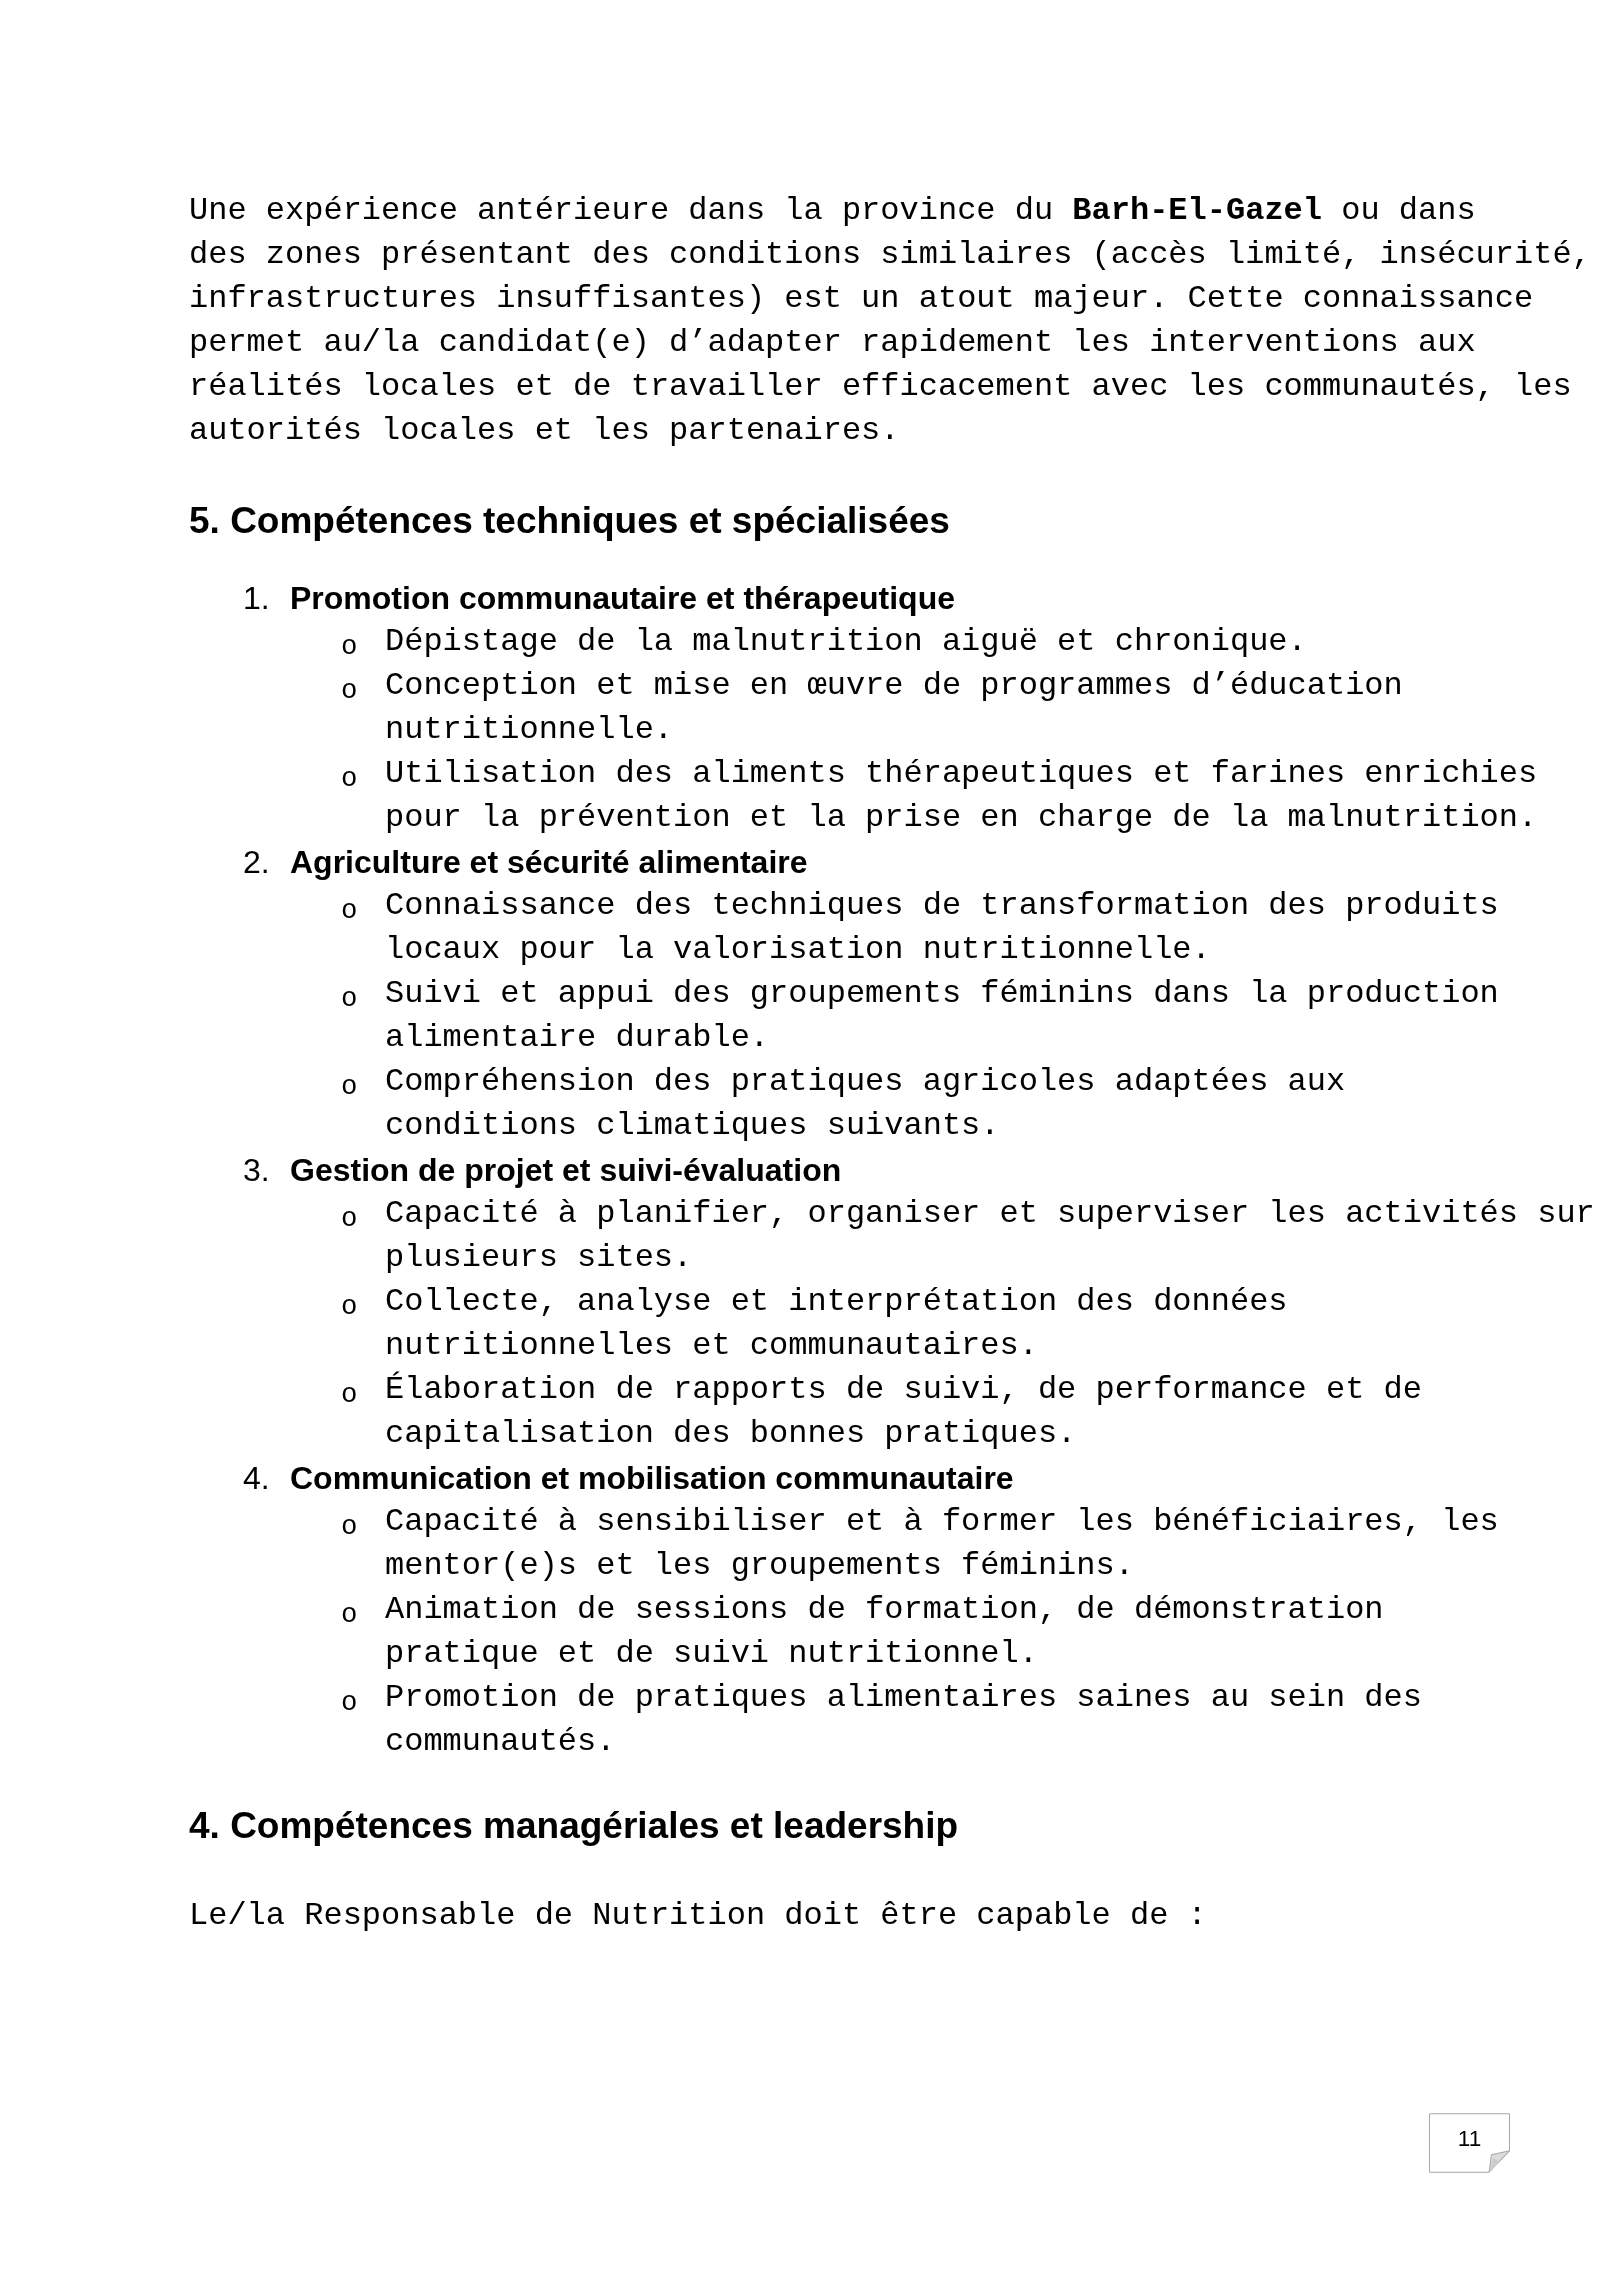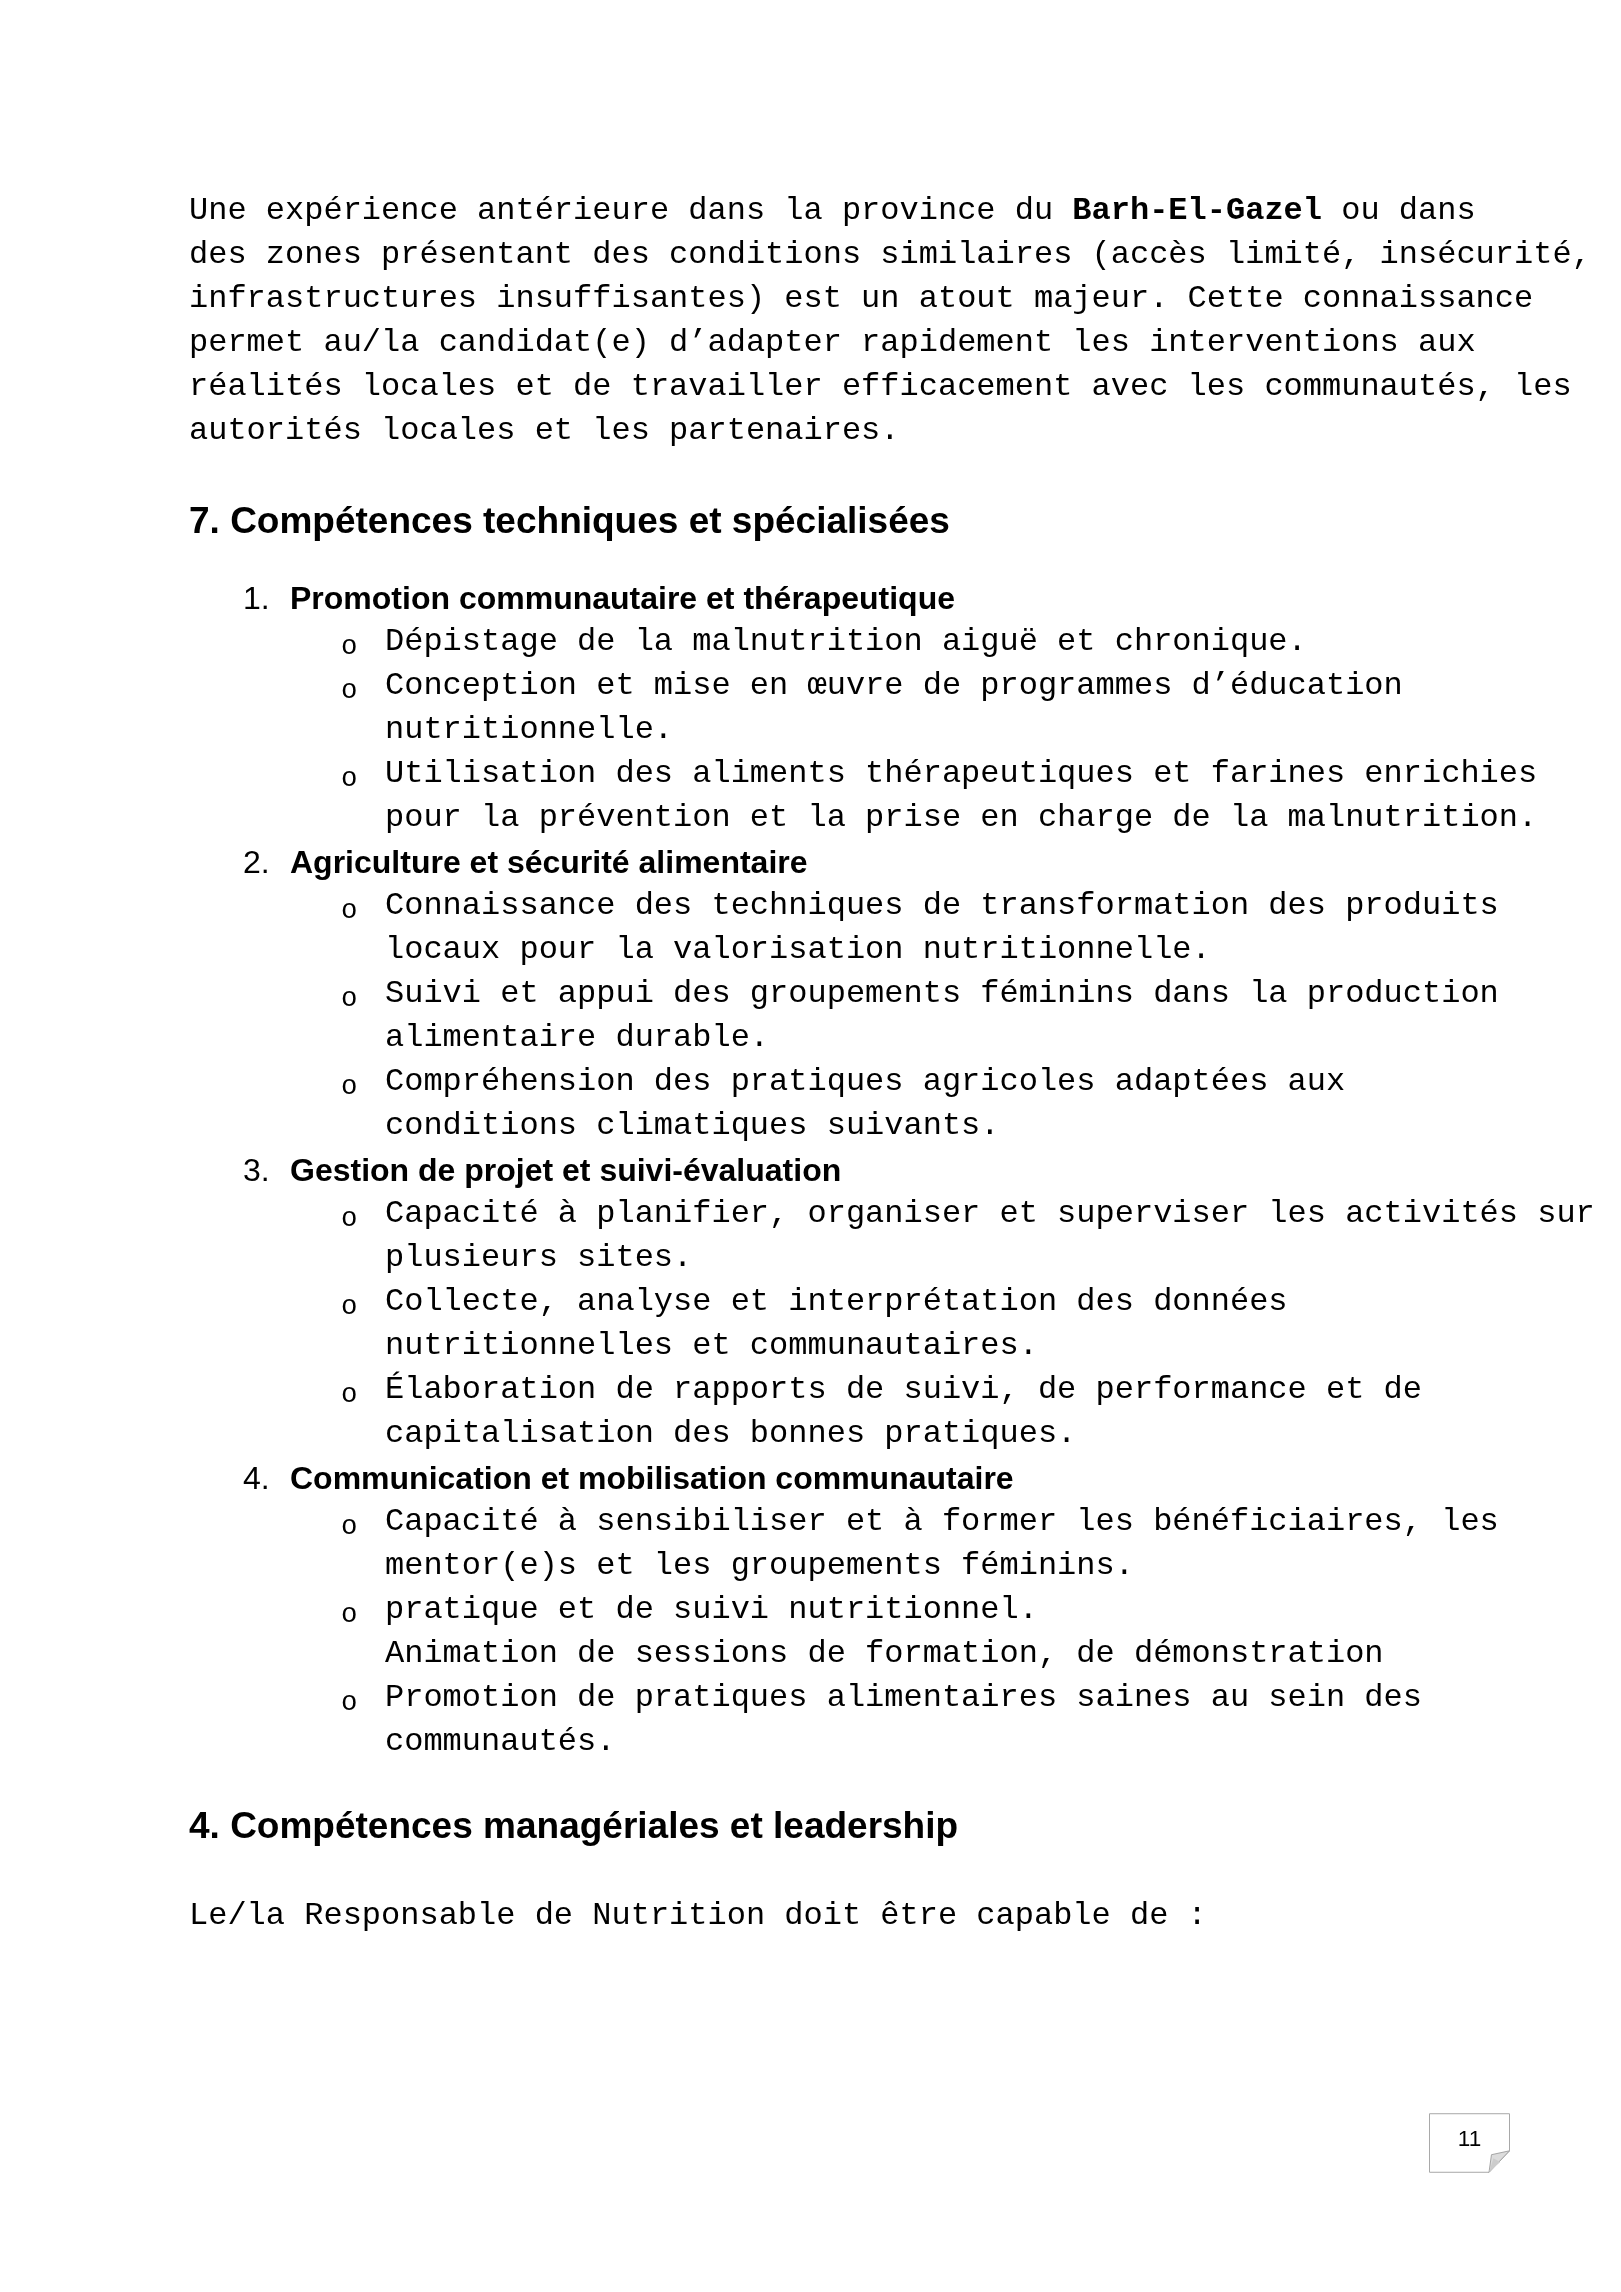--- a/index.html
+++ b/index.html
@@ -50,21 +50,21 @@
 
 <div class="content">
     <div class="paragraph">
       <div class="line"><span>Une expérience antérieure dans la province du </span><span class="b">Barh-El-Gazel</span><span> ou dans</span></div>
       <div class="line">des zones présentant des conditions similaires (accès limité, insécurité,</div>
       <div class="line">infrastructures insuffisantes) est un atout majeur. Cette connaissance</div>
       <div class="line">permet au/la candidat(e) d’adapter rapidement les interventions aux</div>
       <div class="line">réalités locales et de travailler efficacement avec les communautés, les</div>
       <div class="line">autorités locales et les partenaires.</div>
     </div>
-    <div class="heading">7. Compétences techniques et spécialisées</div>
+    <div class="heading">5. Compétences techniques et spécialisées</div>
     <div class="list">
       <div class="list-item">
         <div class="item-title-row"><span class="item-number">1.</span><span>Promotion communautaire et thérapeutique</span></div>
         <div class="bullet">
           <span class="bullet-marker">o</span>
           <div class="bullet-lines">
             <div class="line">Dépistage de la malnutrition aiguë et chronique.</div>
           </div>
         </div>
         <div class="bullet">
@@ -135,22 +135,22 @@
         <div class="bullet">
           <span class="bullet-marker">o</span>
           <div class="bullet-lines">
             <div class="line">Capacité à sensibiliser et à former les bénéficiaires, les</div>
             <div class="line">mentor(e)s et les groupements féminins.</div>
           </div>
         </div>
         <div class="bullet">
           <span class="bullet-marker">o</span>
           <div class="bullet-lines">
+            <div class="line">Animation de sessions de formation, de démonstration</div>
             <div class="line">pratique et de suivi nutritionnel.</div>
-            <div class="line">Animation de sessions de formation, de démonstration</div>
           </div>
         </div>
         <div class="bullet">
           <span class="bullet-marker">o</span>
           <div class="bullet-lines">
             <div class="line">Promotion de pratiques alimentaires saines au sein des</div>
             <div class="line">communautés.</div>
           </div>
         </div>
       </div>

